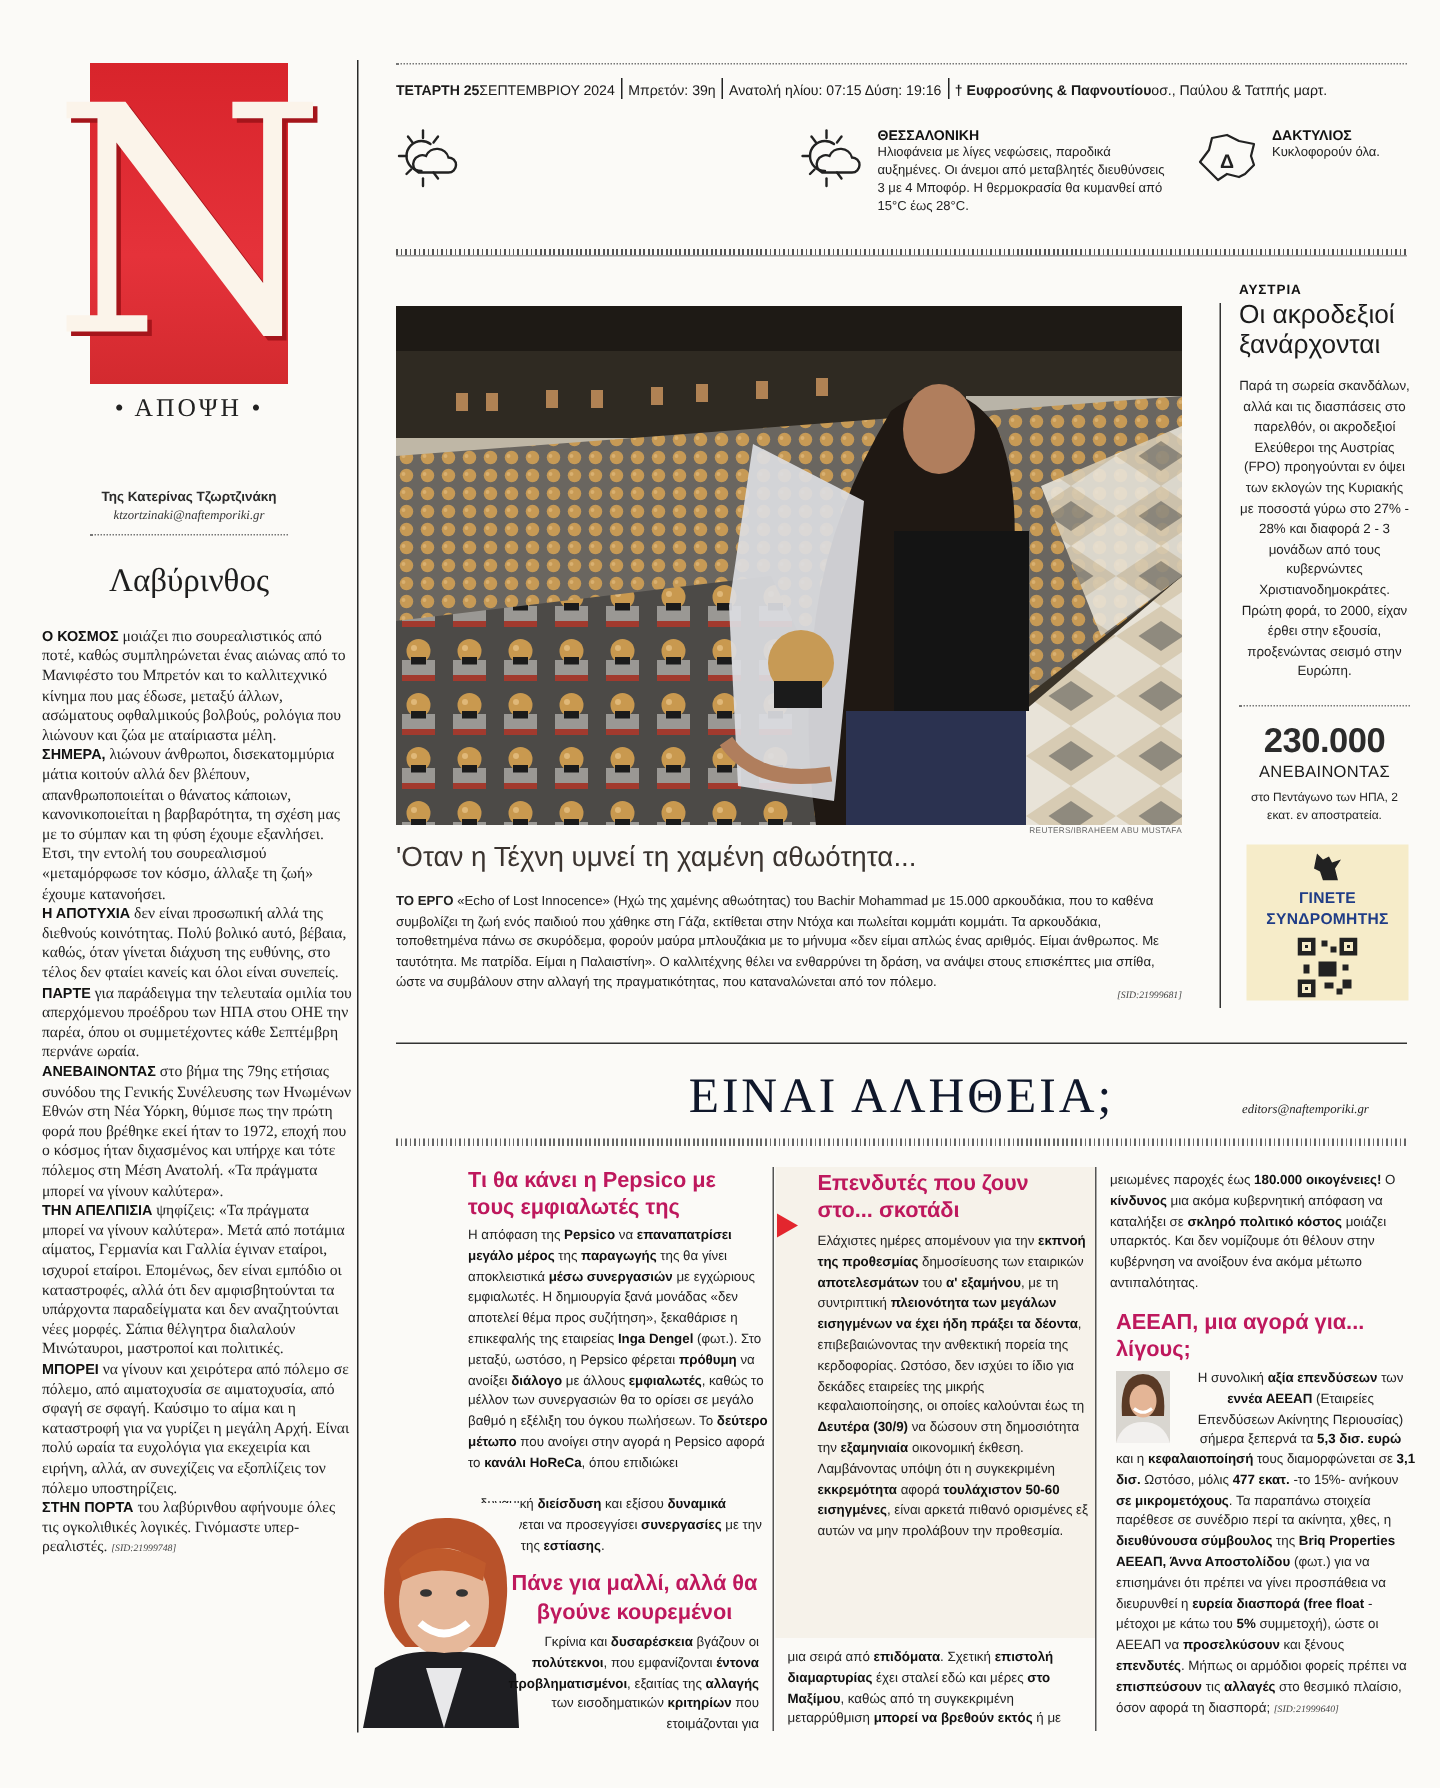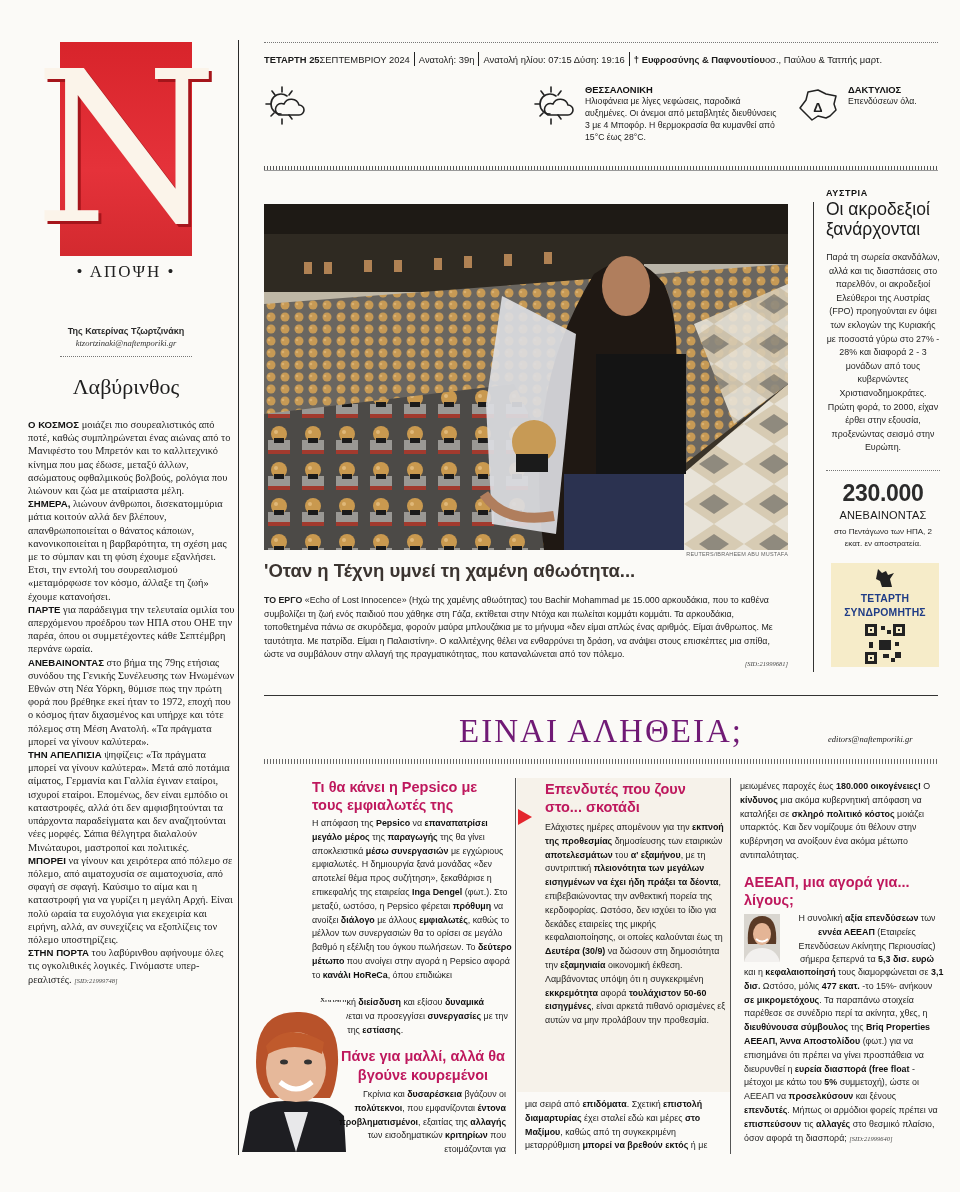--- a/index.html
+++ b/index.html
@@ -79,21 +79,21 @@
     left: 264px; top: 204px; width: 524px; height: 346px; overflow: hidden;
     background: #3a3328;
   }
   #photo svg { display: block; }
   #photo-credit {
     left: 600px; top: 551px; width: 188px; text-align: right;
     font-size: 5.5px; color: #666; letter-spacing: .2px;
   }
   #photo-headline {
     left: 264px; top: 560px; width: 540px;
-    font-size: 18.5px; font-weight: bold; color: #3b3430;
+    font-size: 18.5px; font-weight: normal; color: #3b3430;
   }
   #photo-body {
     left: 264px; top: 594px; width: 524px;
     font-size: 8.8px; line-height: 13.6px; color: #222;
   }
   #photo-body b { font-weight: bold; }
   #photo-sid { left: 700px; top: 660px; width: 88px; text-align: right; }
 
   
   #sidebar-rule { left: 813px; top: 202px; width: 1px; height: 470px; background: #333; }
@@ -111,21 +111,21 @@
     background: #f6ecc9; text-align: center; cursor: pointer;
   }
   #subscribe .fig { margin: 4px auto 0; width: 26px; height: 20px; }
   #subscribe .cta { font-size: 10.4px; line-height: 11.5px; font-weight: bold; color: #1f3c86; margin-top: 2px; letter-spacing: .2px; }
   #subscribe .qr { width: 40px; height: 40px; margin: 6px auto 0; }
 
   
   #mid-rule { left: 264px; top: 695px; width: 674px; height: 1px; background: #333; }
   #aletheia {
     left: 264px; top: 713px; width: 674px; text-align: center;
-    font-family: "Liberation Serif", serif; font-size: 33px; letter-spacing: 2px; color: #701a75;
+    font-family: "Liberation Serif", serif; font-size: 33px; letter-spacing: 2px; color: #0f172a;
   }
   #editors-mail {
     left: 828px; top: 734px; width: 140px; text-align: left;
     font-family: "Liberation Serif", serif; font-style: italic; font-size: 8.5px; color: #222;
   }
   #hatch-rule-2 {
     left: 264px; top: 759px; width: 674px; height: 5px;
     background: repeating-linear-gradient(90deg, #666 0 1px, transparent 1px 3px);
   }
 
@@ -168,35 +168,36 @@
   <div id="section-label">• ΑΠΟΨΗ •</div>
   <div id="byline">
     <div class="by">Της Κατερίνας Τζωρτζινάκη</div>
     <div class="mail">ktzortzinaki@naftemporiki.gr</div>
   </div>
   <div id="byline-rule" class="dotline"></div>
   <div id="op-title">Λαβύρινθος</div>
   <div id="op-body">
     <p><b>Ο ΚΟΣΜΟΣ</b><span> μοιάζει πιο σουρεαλιστικός από ποτέ, καθώς συμπληρώνεται ένας αιώνας από το Μανιφέστο του Μπρετόν και το καλλιτεχνικό κίνημα που μας έδωσε, μεταξύ άλλων, ασώματους οφθαλμικούς βολβούς, ρολόγια που λιώνουν και ζώα με αταίριαστα μέλη.</span></p>
     <p><b>ΣΗΜΕΡΑ,</b><span> λιώνουν άνθρωποι, δισεκατομμύρια μάτια κοιτούν αλλά δεν βλέπουν, απανθρωποποιείται ο θάνατος κάποιων, κανονικοποιείται η βαρβαρότητα, τη σχέση μας με το σύμπαν και τη φύση έχουμε εξανλήσει. Ετσι, την εντολή του σουρεαλισμού «μεταμόρφωσε τον κόσμο, άλλαξε τη ζωή» έχουμε κατανοήσει.</span></p>
+    <p><b>Η ΑΠΟΤΥΧΙΑ</b><span> δεν είναι προσωπική αλλά της διεθνούς κοινότητας. Πολύ βολικό αυτό, βέβαια, καθώς, όταν γίνεται διάχυση της ευθύνης, στο τέλος δεν φταίει κανείς και όλοι είναι συνεπείς.</span></p>
     <p><b>ΠΑΡΤΕ</b><span> για παράδειγμα την τελευταία ομιλία του απερχόμενου προέδρου των ΗΠΑ στου ΟΗΕ την παρέα, όπου οι συμμετέχοντες κάθε Σεπτέμβρη περνάνε ωραία.</span></p>
     <p><b>ΑΝΕΒΑΙΝΟΝΤΑΣ</b><span> στο βήμα της 79ης ετήσιας συνόδου της Γενικής Συνέλευσης των Ηνωμένων Εθνών στη Νέα Υόρκη, θύμισε πως την πρώτη φορά που βρέθηκε εκεί ήταν το 1972, εποχή που ο κόσμος ήταν διχασμένος και υπήρχε και τότε πόλεμος στη Μέση Ανατολή. «Τα πράγματα μπορεί να γίνουν καλύτερα».</span></p>
     <p><b>ΤΗΝ ΑΠΕΛΠΙΣΙΑ</b><span> ψηφίζεις: «Τα πράγματα μπορεί να γίνουν καλύτερα». Μετά από ποτάμια αίματος, Γερμανία και Γαλλία έγιναν εταίροι, ισχυροί εταίροι. Επομένως, δεν είναι εμπόδιο οι καταστροφές, αλλά ότι δεν αμφισβητούνται τα υπάρχοντα παραδείγματα και δεν αναζητούνται νέες μορφές. Σάπια θέλγητρα διαλαλούν Μινώταυροι, μαστροποί και πολιτικές.</span></p>
     <p><b>ΜΠΟΡΕΙ</b><span> να γίνουν και χειρότερα από πόλεμο σε πόλεμο, από αιματοχυσία σε αιματοχυσία, από σφαγή σε σφαγή. Καύσιμο το αίμα και η καταστροφή για να γυρίζει η μεγάλη Αρχή. Είναι πολύ ωραία τα ευχολόγια για εκεχειρία και ειρήνη, αλλά, αν συνεχίζεις να εξοπλίζεις τον πόλεμο υποστηρίζεις.</span></p>
     <p><b>ΣΤΗΝ ΠΟΡΤΑ</b><span> του λαβύρινθου αφήνουμε όλες τις ογκολιθικές λογικές. Γινόμαστε υπερ-ρεαλιστές. </span><span class="sid">[SID:21999748]</span></p>
   </div>
 </div>
 <div id="col-divider" class="abs"></div>
 
 <div id="top-dots" class="abs dotline"></div>
 <div id="date-bar" class="abs">
   <b>ΤΕΤΑΡΤΗ 25</b>
     <span> ΣΕΠΤΕΜΒΡΙΟΥ 2024</span>
   <span class="sep"></span>
-  <span>Ανατολή: 39η</span>
+  <span>Μπρετόν: 39η</span>
   <span class="sep"></span>
   <span>Ανατολή ηλίου: 07:15 Δύση: 19:16</span>
   <span class="sep"></span>
   <b>† Ευφροσύνης &amp; Παφνουτίου</b>
     <span> οσ., Παύλου &amp; Τατπής μαρτ.</span>
 </div>
 
 <div id="weather-attiki" class="abs weather">
   <svg class="icon" viewBox="0 0 44 44">
     <g stroke="#222" stroke-width="1.6" fill="none" stroke-linecap="round">
@@ -233,21 +234,21 @@
   </div>
 </div>
 
 <div id="weather-dakt" class="abs weather">
   <svg class="icon" viewBox="0 0 44 44">
     <path d="M4 24 l6 -8 l2 -8 l10 -2 l8 4 l10 2 l-2 8 l2 6 l-6 6 l-4 2 l-8 -2 l-6 4 l-6 -6 z" stroke="#222" stroke-width="1.5" fill="none" stroke-linejoin="round"></path>
     <text x="22" y="28" text-anchor="middle" font-family="Liberation Sans, sans-serif" font-size="13" font-weight="bold" fill="#222">Δ</text>
   </svg>
   <div>
     <div class="wt">ΔΑΚΤΥΛΙΟΣ</div>
-    <div class="wd">Επενδύσεων όλα.</div>
+    <div class="wd">Κυκλοφορούν όλα.</div>
   </div>
 </div>
 
 <div id="hatch-rule" class="abs"></div>
 
 <div id="photo" class="abs">
   <svg width="524" height="346" viewBox="0 0 524 346">
     <defs>
       <pattern id="bears" width="14" height="12" patternUnits="userSpaceOnUse">
         <rect width="14" height="12" fill="#6a6660"></rect>
@@ -314,21 +315,21 @@
 <div id="side-dots" class="abs dotline"></div>
 <div id="stat-block" class="abs">
   <div class="num">230.000</div>
   <div class="lbl">ΑΝΕΒΑΙΝΟΝΤΑΣ</div>
   <div class="desc">στο Πεντάγωνο των ΗΠΑ, 2 εκατ. εν αποστρατεία.</div>
 </div>
 <div id="subscribe" class="abs">
   <svg class="fig" viewBox="0 0 26 20">
     <path d="M6 2 l4 4 l4 -2 l2 4 l6 -2 l-4 6 l2 8 h-10 l-2 -6 l-4 -2 z" fill="#222"></path>
   </svg>
-  <div class="cta">ΤΕΤΑΡΤΗ</div>
+  <div class="cta">ΓΙΝΕΤΕ</div>
   <div class="cta">ΣΥΝΔΡΟΜΗΤΗΣ</div>
   <svg class="qr" viewBox="0 0 20 20">
     <rect width="20" height="20" fill="#f6ecc9"></rect>
     <g fill="#222">
       <rect x="0" y="0" width="6" height="6"></rect>
         <rect x="14" y="0" width="6" height="6"></rect>
         <rect x="0" y="14" width="6" height="6"></rect>
       <rect x="8" y="1" width="2" height="2"></rect>
         <rect x="11" y="3" width="2" height="2"></rect>
         <rect x="7" y="8" width="6" height="5"></rect>

